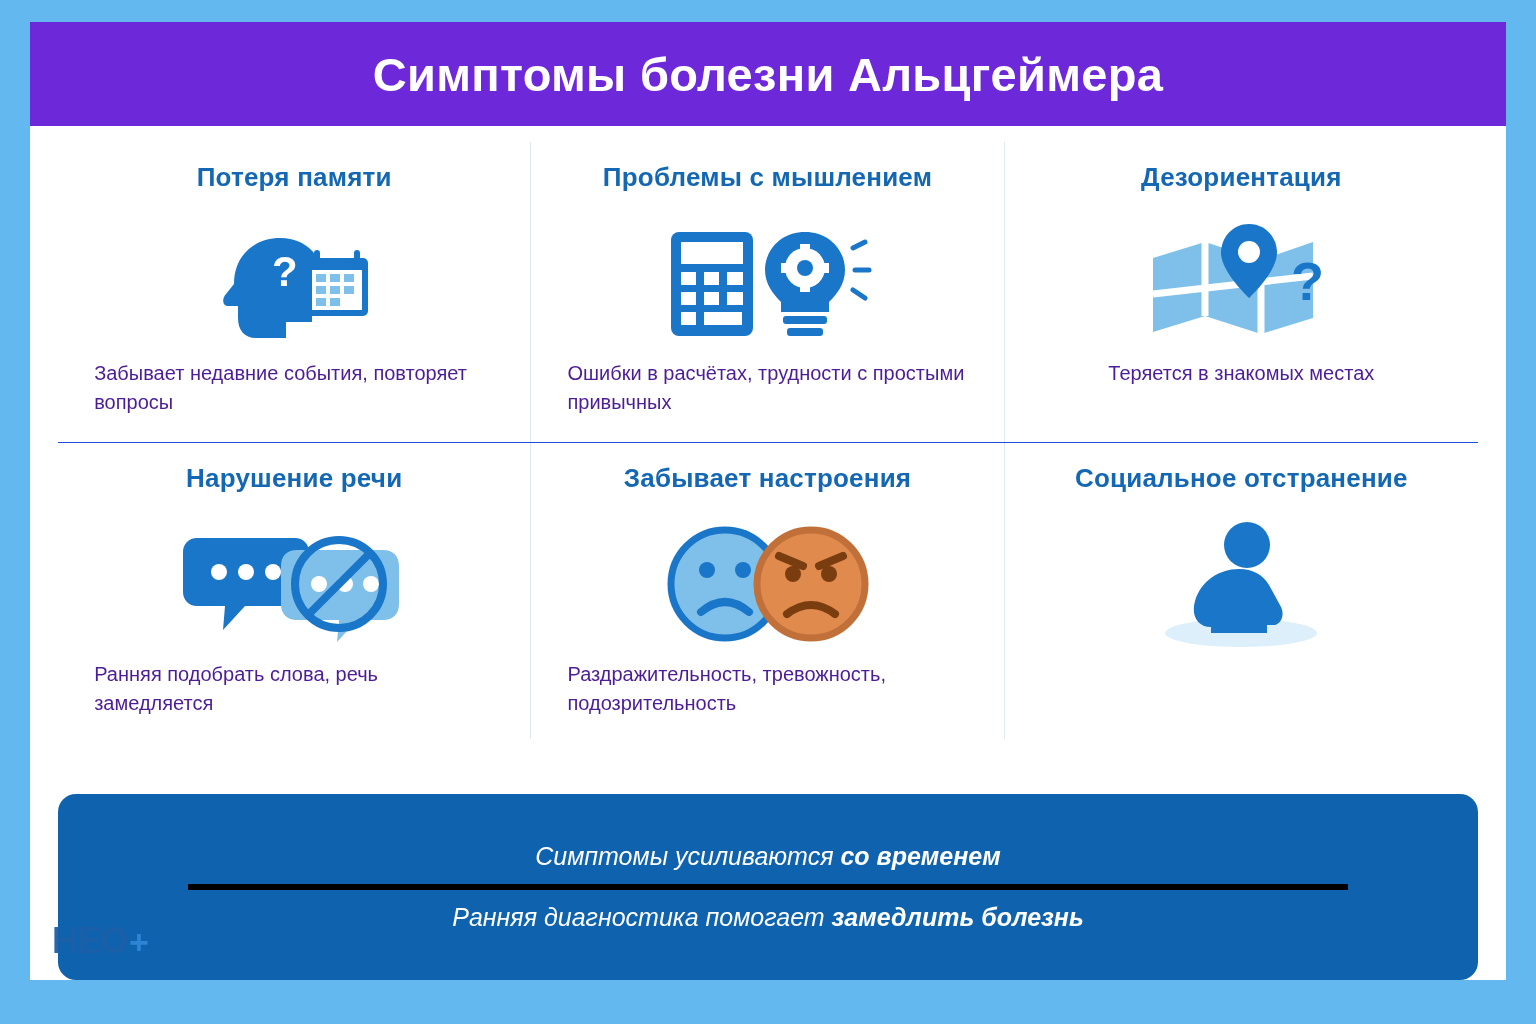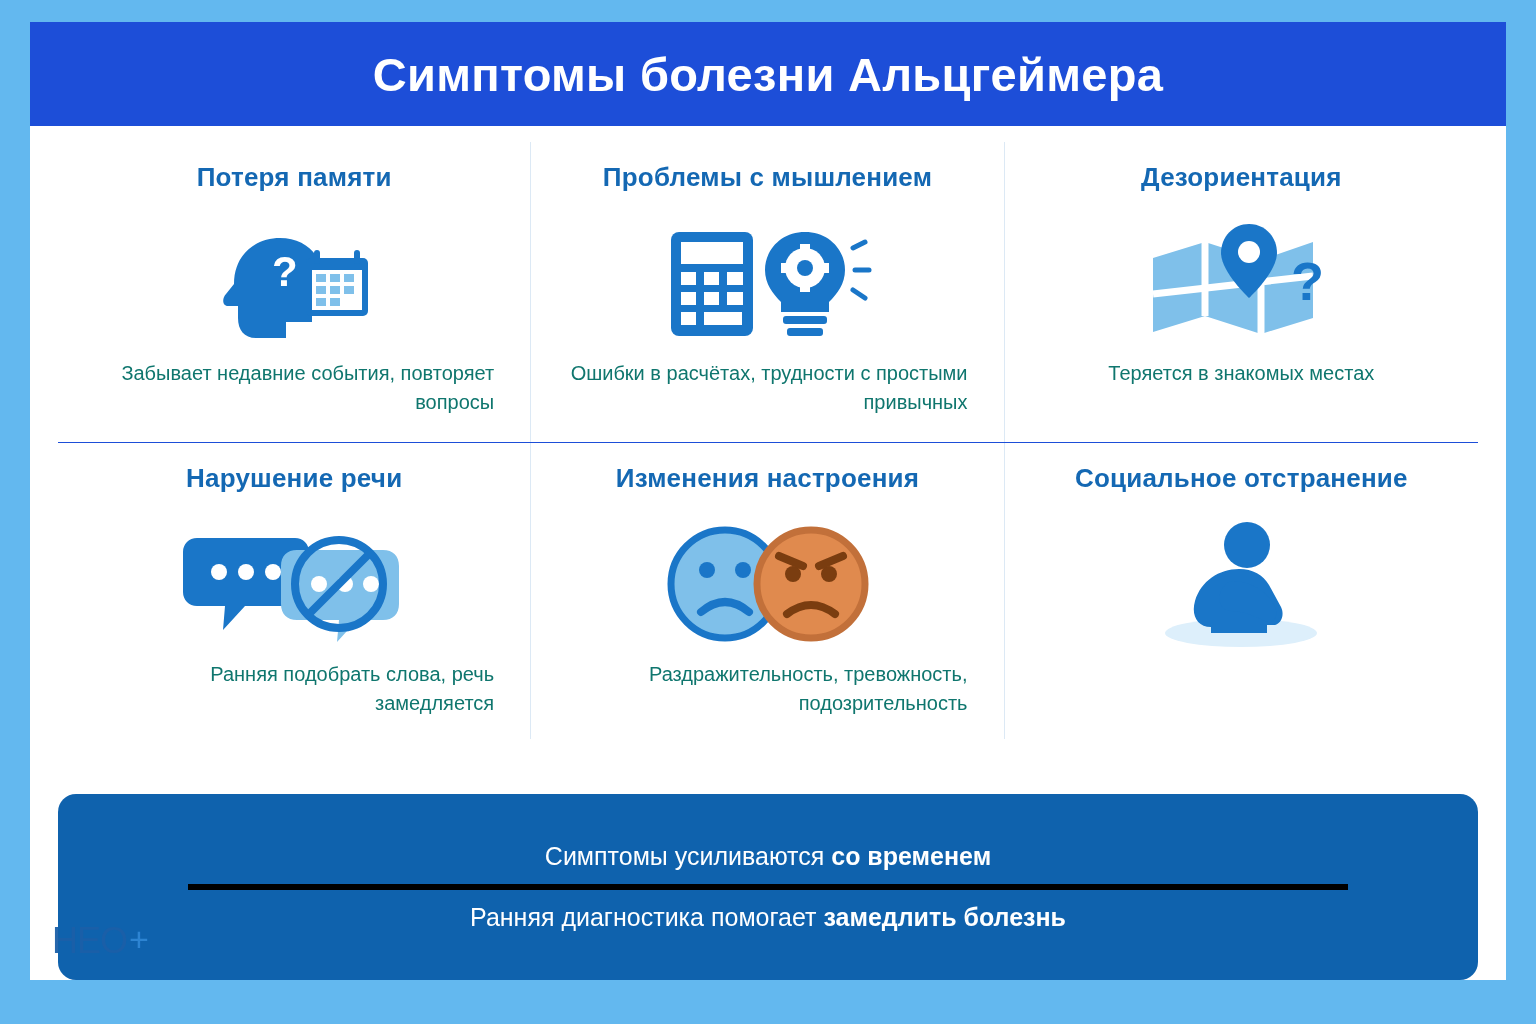--- a/index.html
+++ b/index.html
@@ -17,21 +17,21 @@
     position: absolute;
     left: 30px;
     top: 22px;
     width: 1476px;
     height: 958px;
     background: #ffffff;
     display: flex;
     flex-direction: column;
   }
   .title-bar {
-    background: #1d4ed8;
+    background: #6d28d9;
     height: 104px;
     display: flex;
     align-items: center;
     justify-content: center;
   }
   .title-bar h1 {
     margin: 0;
     color: #ffffff;
     font-size: 47px;
     font-weight: bold;
@@ -73,59 +73,60 @@
   }
   .icon-wrap {
     height: 150px;
     display: flex;
     align-items: center;
     justify-content: center;
     margin-top: 6px;
   }
   .desc {
     font-size: 20px;
-    color: #0f766e;
-    text-align: right;
+    color: #4c1d95;
+    text-align: left;
     line-height: 1.45;
     max-width: 400px;
   }
   .footer {
     margin: 6px 28px 0 28px;
     background: #0f62ad;
     border-radius: 18px;
     height: 186px;
     display: flex;
     flex-direction: column;
     justify-content: center;
     align-items: center;
     padding: 6px 0;
     box-sizing: border-box;
+    font-style: italic;
   }
   .footer-line {
     color: #ffffff;
     font-size: 25px;
     text-align: center;
     width: 1160px;
     padding: 13px 0;
     box-sizing: border-box;
   }
   .footer-line + .footer-line {
     border-top: 6px solid #000000;
   }
   .footer-line b {
     font-weight: bold;
   }
   .logo {
     position: absolute;
     left: 22px;
     bottom: 18px;
     display: flex;
-    align-items: flex-start;
+    align-items: flex-end;
     font-size: 36px;
-    font-weight: normal;
+    font-weight: bold;
     color: #1b5fa8;
     letter-spacing: -1px;
     opacity: 0.95;
   }
   .logo .plus {
     color: #2f86d4;
     font-size: 34px;
     margin-left: 2px;
   }
 </style>
@@ -241,21 +242,21 @@
                 <circle cx="192" cy="64" r="8"></circle>
             </g>
             <circle cx="160" cy="64" r="44" fill="none" stroke="#1a76c8" stroke-width="8"></circle>
             <line x1="128" y1="96" x2="192" y2="32" stroke="#1a76c8" stroke-width="8"></line>
           </svg>
         </div>
         <div class="desc">Ранняя подобрать слова, речь замедляется</div>
       </div>
 
       <div class="cell sep">
-        <h2>Изменения настроения</h2>
+        <h2>Забывает настроения</h2>
         <div class="icon-wrap">
           <svg width="220" height="130" viewBox="0 0 220 130">
             <circle cx="68" cy="64" r="54" fill="#7fc0ea" stroke="#1a76c8" stroke-width="7"></circle>
             <circle cx="50" cy="50" r="8" fill="#1a76c8"></circle>
             <circle cx="86" cy="50" r="8" fill="#1a76c8"></circle>
             <path d="M44 92 Q68 72 92 92" stroke="#1a76c8" stroke-width="8" fill="none" stroke-linecap="round"></path>
             <circle cx="154" cy="64" r="54" fill="#e08a4e" stroke="#c2703a" stroke-width="7"></circle>
             <circle cx="136" cy="54" r="8" fill="#7a3d10"></circle>
             <circle cx="172" cy="54" r="8" fill="#7a3d10"></circle>
             <line x1="122" y1="36" x2="146" y2="46" stroke="#7a3d10" stroke-width="8" stroke-linecap="round"></line>

